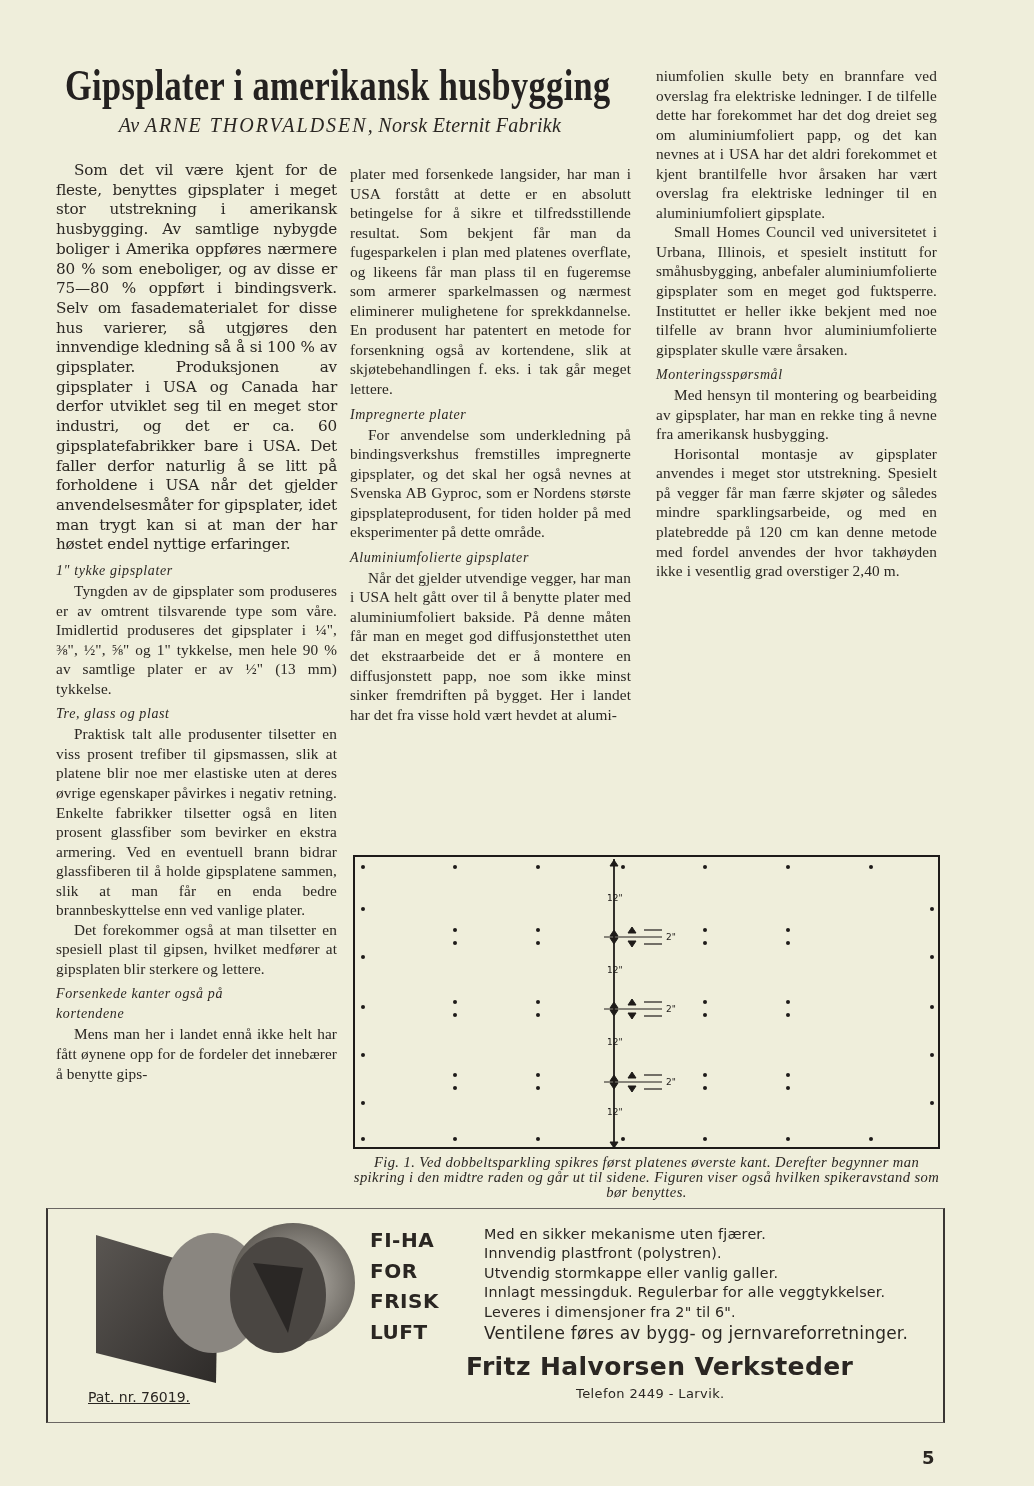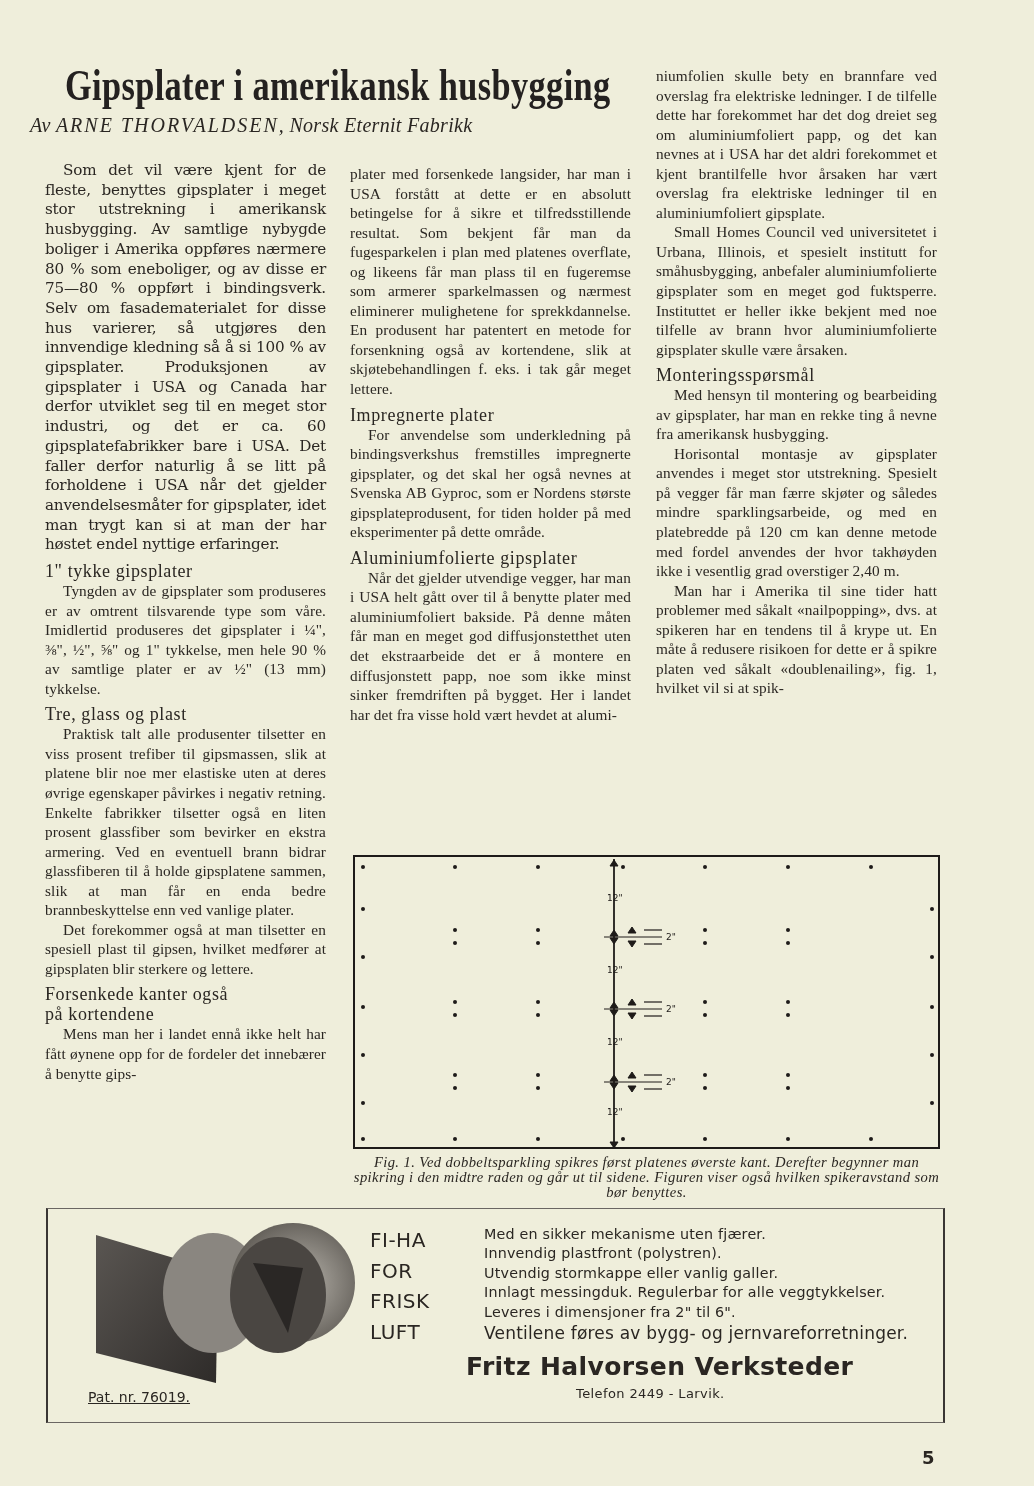--- a/index.html
+++ b/index.html
@@ -10,33 +10,33 @@
     font-family: "DejaVu Serif", serif;
   }
   .title {
     position: absolute; left: 32px; top: 60px; width: 612px;
     font-family: "Liberation Serif", serif; font-weight: bold;
     font-size: 44px; letter-spacing: 0.5px; text-align: center;
     transform: scaleX(0.78); transform-origin: left top; width: 784px;
     white-space: nowrap; color: #242120; margin: 0;
   }
   .byline {
-    position: absolute; left: 30px; top: 114px; width: 620px; 
+    position: absolute; left: 30px; top: 114px; width: 620px; text-align: center;
     font-family: "Liberation Serif", serif; font-style: italic; font-size: 20px;
     letter-spacing: 0.3px; margin: 0;
   }
   .byline .caps { letter-spacing: 2px; }
   .col { position: absolute; font-family: "Liberation Serif", serif; }
   .col p { margin: 0; text-align: justify; hyphens: none; }
   .col p.ind { text-indent: 18px; }
   .col h3 {
-    margin: 6px 0 0 0; font-weight: normal; font-size: 18px;
+    margin: 6px 0 0 0; font-weight: normal; font-style: italic; font-size: 14px;
     letter-spacing: 0.6px; line-height: 20px;
   }
-  .col1 { left: 45px; top: 161px; width: 281px; }
+  .col1 { left: 56px; top: 161px; width: 281px; }
   .col1 .lead p { font-family: "DejaVu Serif", serif; font-size: 15.2px; line-height: 19.7px; letter-spacing: -0.2px; }
   .col1 .body p, .col2 p, .col3 p { font-size: 15.3px; line-height: 19.55px; letter-spacing: 0.1px; }
   .col2 { left: 350px; top: 164px; width: 281px; }
   .col3 { left: 656px; top: 66px; width: 281px; }
 
   .figure {
     position: absolute; left: 353px; top: 855px; width: 587px; height: 294px;
     border: 2.5px solid #1e1b19; box-sizing: border-box;
   }
   .figure svg { position: absolute; left: 0; top: 0; }
@@ -50,21 +50,21 @@
     border-left: 2px solid #3a3634; border-right: 2px solid #3a3634;
     border-top: 1.5px solid #6a6662; border-bottom: 1.5px solid #6a6662;
   }
   .ad .photo { position: absolute; left: 40px; top: 14px; width: 270px; height: 165px; }
   .ad .pat {
     position: absolute; left: 40px; top: 180px; font-family: "DejaVu Sans", sans-serif;
     font-size: 14px; margin: 0; text-decoration: underline;
   }
   .ad .slogan {
     position: absolute; left: 322px; top: 16px; font-family: "DejaVu Sans", sans-serif;
-    font-weight: normal; font-size: 20px; line-height: 30.5px; letter-spacing: 0.5px;
+    font-weight: bold; font-size: 20px; line-height: 30.5px; letter-spacing: 0.5px;
   }
   .ad .slogan div { margin: 0; }
   .ad .features {
     position: absolute; left: 436px; top: 16px; font-family: "DejaVu Sans", sans-serif;
     font-size: 14.3px; line-height: 19.4px; letter-spacing: 0.2px;
   }
   .ad .features div { margin: 0; white-space: nowrap; }
   .ad .features .small { font-size: 17px; margin-top: 2px; }
   .ad .company {
     position: absolute; left: 418px; top: 143px; font-family: "DejaVu Sans", sans-serif;
@@ -107,21 +107,20 @@
   <h3>Aluminiumfolierte gipsplater</h3>
   <p class="ind">Når det gjelder utvendige vegger, har man i USA helt gått over til å benytte plater med aluminiumfoliert bakside. På denne måten får man en meget god diffusjonstetthet uten det ekstraarbeide det er å montere en diffusjonstett papp, noe som ikke minst sinker fremdriften på bygget. Her i landet har det fra visse hold vært hevdet at alumi-</p>
 </div>
 
 <div class="col col3">
   <p>niumfolien skulle bety en brannfare ved overslag fra elektriske ledninger. I de tilfelle dette har forekommet har det dog dreiet seg om aluminiumfoliert papp, og det kan nevnes at i USA har det aldri forekommet et kjent brantilfelle hvor årsaken har vært overslag fra elektriske ledninger til en aluminiumfoliert gipsplate.</p>
   <p class="ind">Small Homes Council ved universitetet i Urbana, Illinois, et spesielt institutt for småhusbygging, anbefaler aluminiumfolierte gipsplater som en meget god fuktsperre. Instituttet er heller ikke bekjent med noe tilfelle av brann hvor aluminiumfolierte gipsplater skulle være årsaken.</p>
   <h3>Monteringsspørsmål</h3>
   <p class="ind">Med hensyn til montering og bearbeiding av gipsplater, har man en rekke ting å nevne fra amerikansk husbygging.</p>
   <p class="ind">Horisontal montasje av gipsplater anvendes i meget stor utstrekning. Spesielt på vegger får man færre skjøter og således mindre sparklingsarbeide, og med en platebredde på 120 cm kan denne metode med fordel anvendes der hvor takhøyden ikke i vesentlig grad overstiger 2,40 m.</p>
-  <p class="ind">Man har i Amerika til sine tider hatt problemer med såkalt «nailpopping», dvs. at spikeren har en tendens til å krype ut. En måte å redusere risikoen for dette er å spikre platen ved såkalt «doublenailing», fig. 1, hvilket vil si at spik-</p>
 </div>
 
 <div class="figure">
   <svg width="587" height="294" viewBox="0 0 587 294">
     <g id="nails" fill="#1e1b19">
         <circle cx="8" cy="10" r="2"></circle>
         <circle cx="8" cy="282" r="2"></circle>
         <circle cx="100" cy="10" r="2"></circle>
         <circle cx="100" cy="282" r="2"></circle>
         <circle cx="183" cy="10" r="2"></circle>

